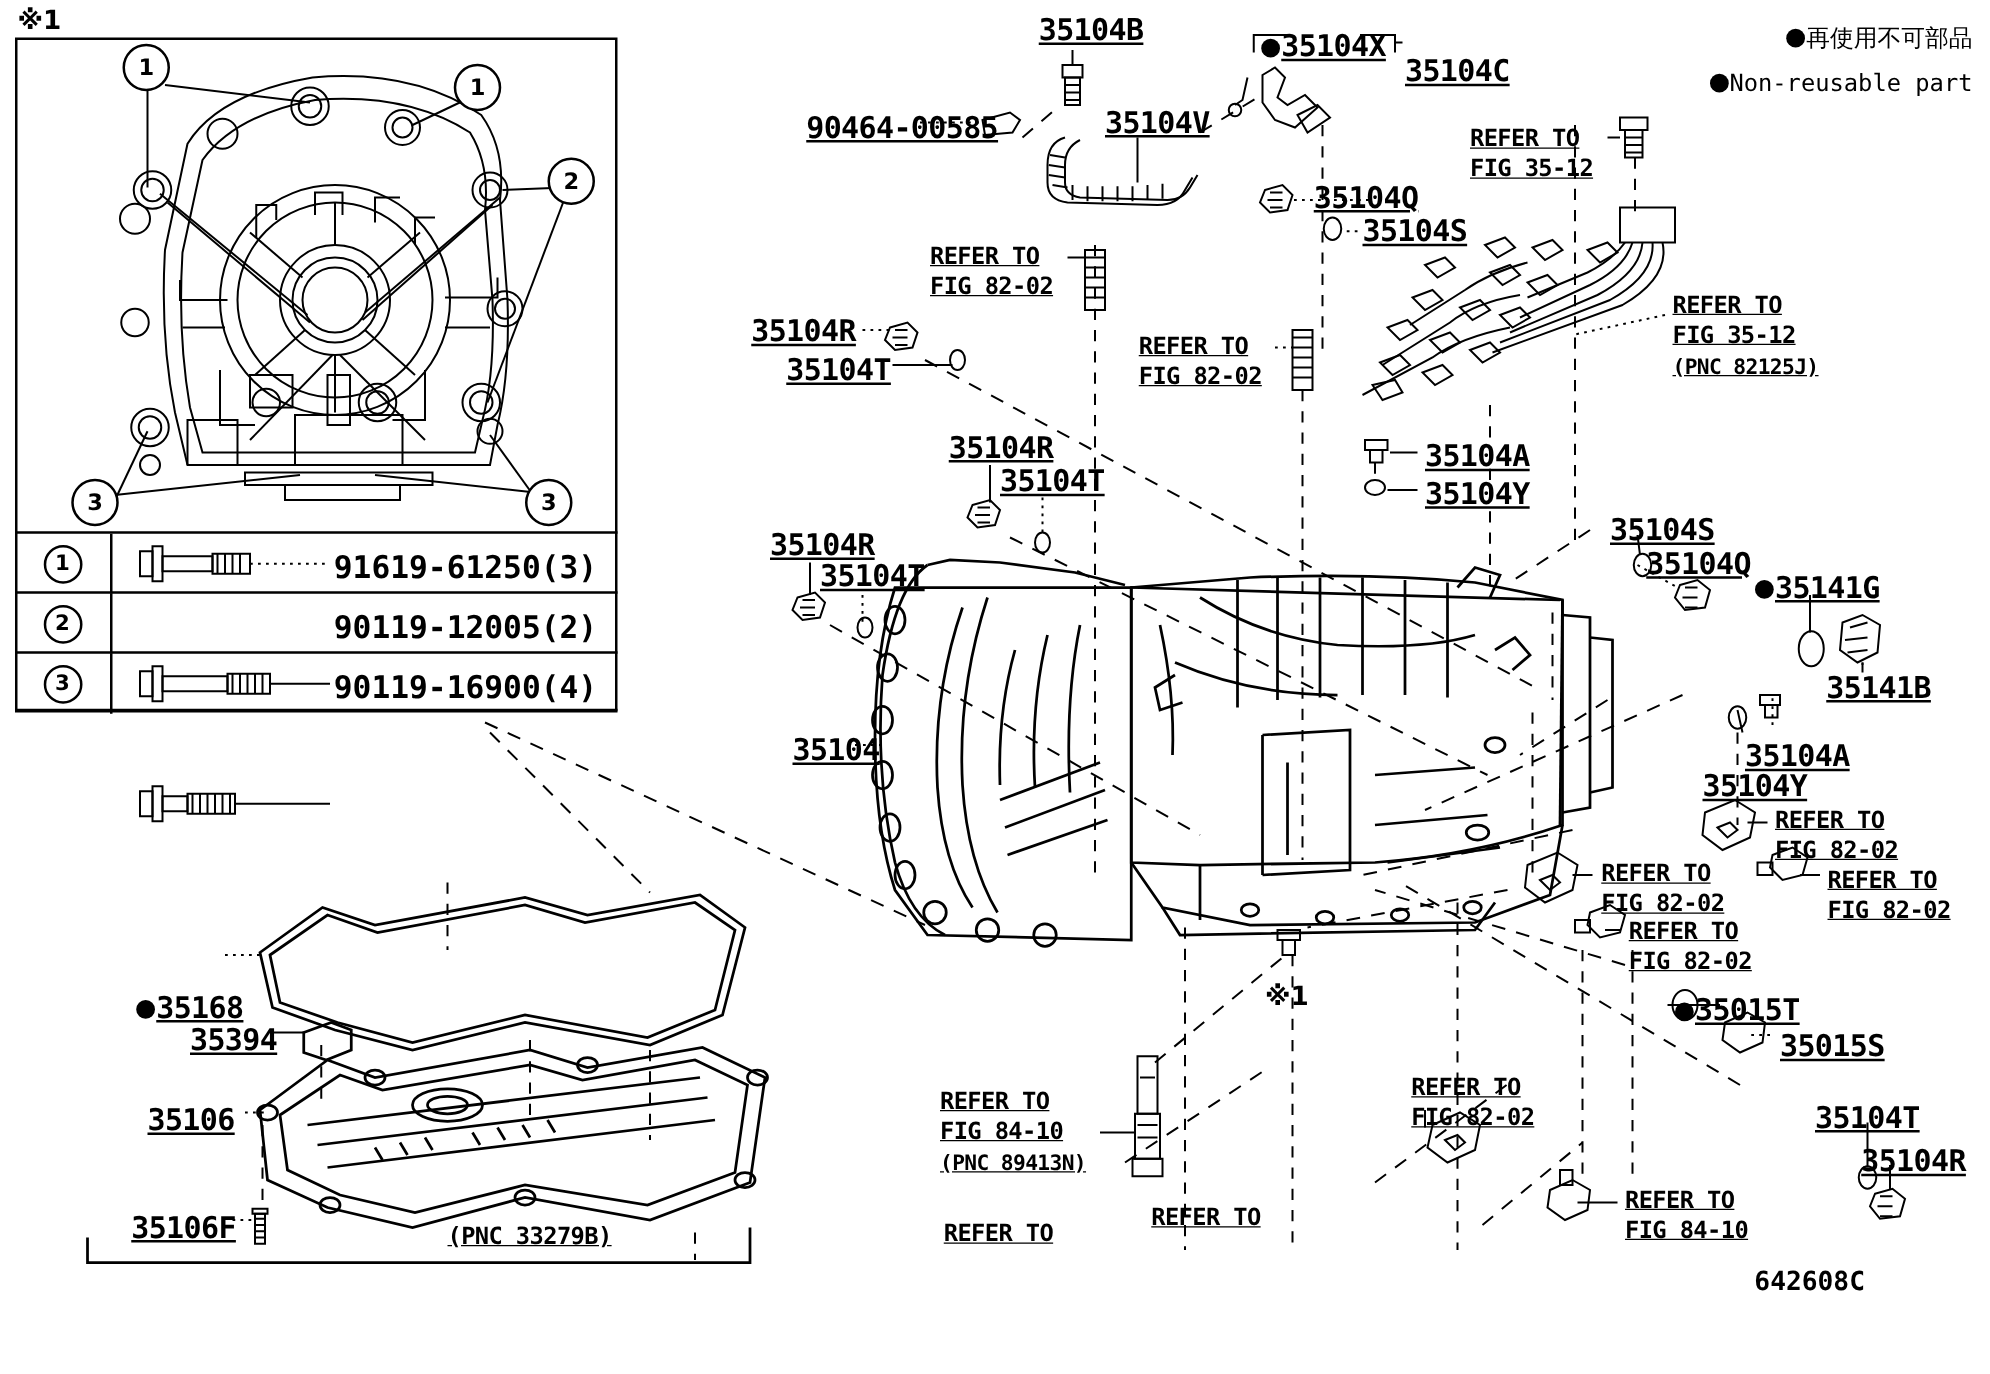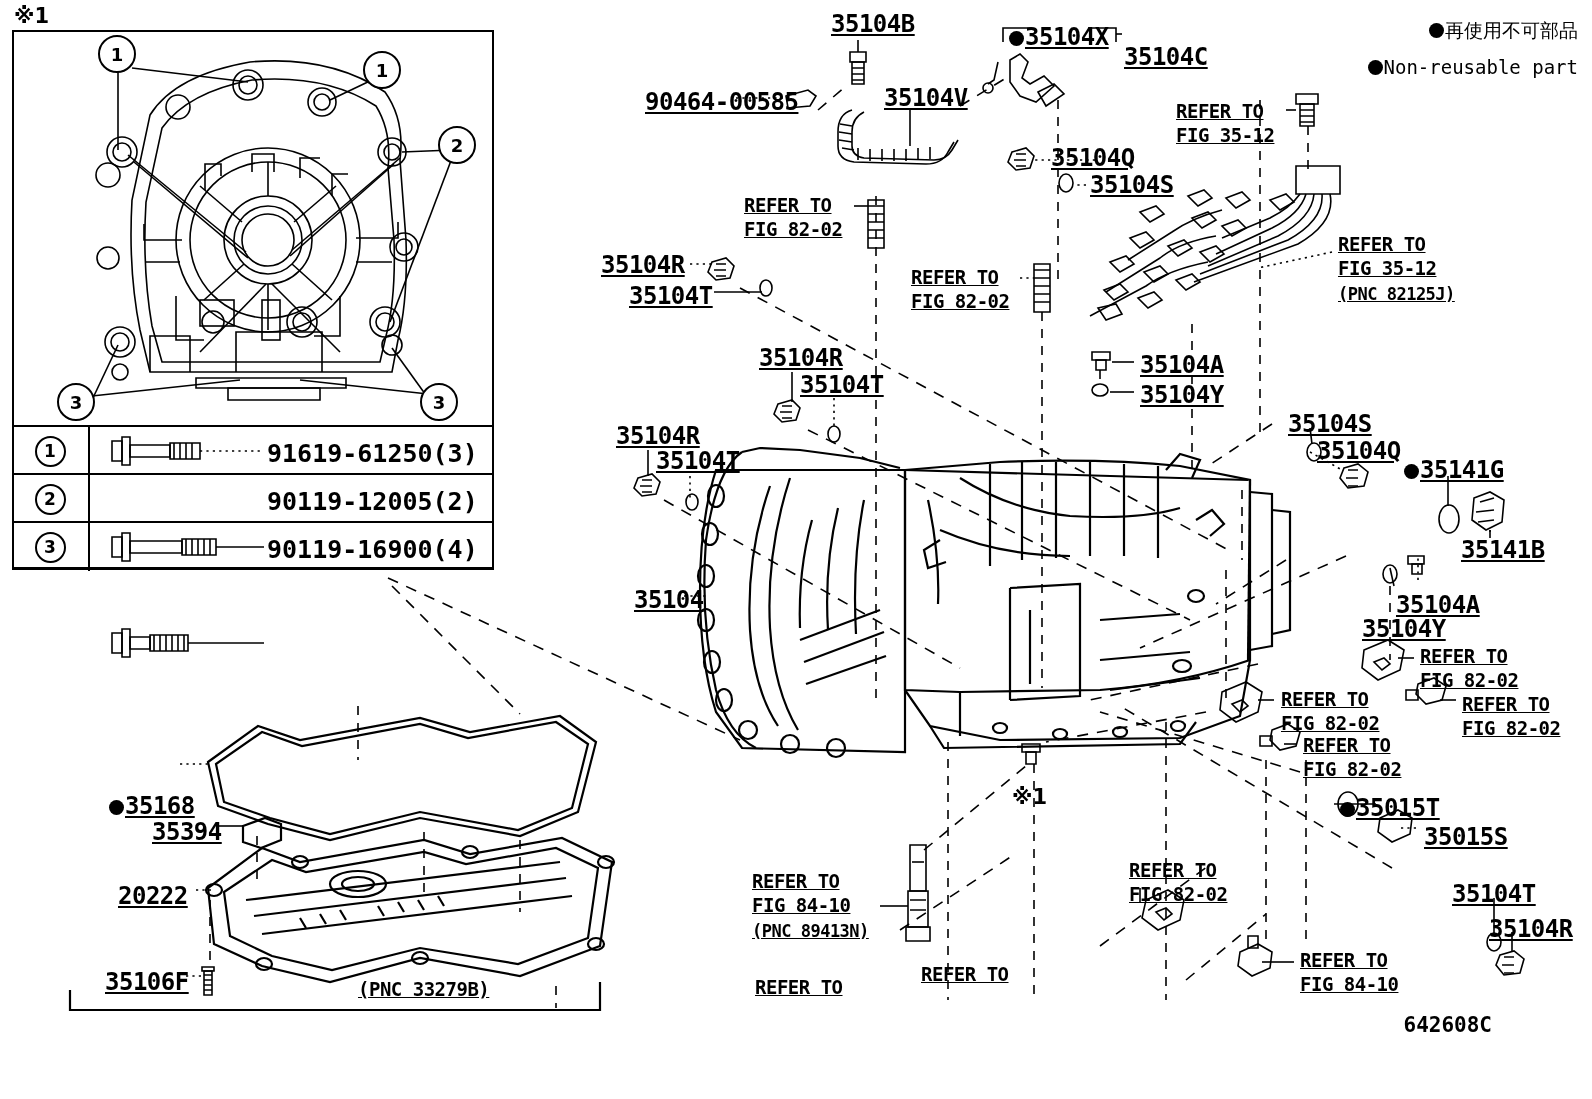--- a/index.html
+++ b/index.html
@@ -542,21 +542,21 @@
 <div class="lbl pn" style="left:1461px;top:538px;"><span>35141B</span></div>
 <div class="lbl pn" style="left:1396px;top:593px;"><span>35104A</span></div>
 <div class="lbl pn" style="left:1362px;top:617px;"><span>35104Y</span></div>
 <div class="lbl pn" style="left:634px;top:588px;"><span>35104</span></div>
 <div class="lbl pn" style="left:1340px;top:796px;"><span class="dot"></span><span>35015T</span></div>
 <div class="lbl pn" style="left:1424px;top:825px;"><span>35015S</span></div>
 <div class="lbl pn" style="left:1452px;top:882px;"><span>35104T</span></div>
 <div class="lbl pn" style="left:1489px;top:917px;"><span>35104R</span></div>
 <div class="lbl pn" style="left:109px;top:756px;margin-top:38px;"><span class="dot"></span><span>35168</span></div>
 <div class="lbl pn" style="left:152px;top:820px;"><span>35394</span></div>
-<div class="lbl pn" style="left:118px;top:884px;"><span>20222</span></div>
+<div class="lbl pn" style="left:118px;top:884px;"><span>35106</span></div>
 <div class="lbl pn" style="left:105px;top:970px;"><span>35106F</span></div>
 
 <div class="lbl ref" style="left:1176px;top:99px;"><span>REFER TO</span><br><span>FIG 35-12</span></div>
 <div class="lbl ref" style="left:1338px;top:232px;"><span>REFER TO</span><br><span>FIG 35-12</span><br><span class="small">(PNC 82125J)</span></div>
 <div class="lbl ref" style="left:744px;top:193px;"><span>REFER TO</span><br><span>FIG 82-02</span></div>
 <div class="lbl ref" style="left:911px;top:265px;"><span>REFER TO</span><br><span>FIG 82-02</span></div>
 <div class="lbl ref" style="left:1420px;top:644px;"><span>REFER TO</span><br><span>FIG 82-02</span></div>
 <div class="lbl ref" style="left:1462px;top:692px;"><span>REFER TO</span><br><span>FIG 82-02</span></div>
 <div class="lbl ref" style="left:1281px;top:687px;"><span>REFER TO</span><br><span>FIG 82-02</span></div>
 <div class="lbl ref" style="left:1303px;top:733px;"><span>REFER TO</span><br><span>FIG 82-02</span></div>

